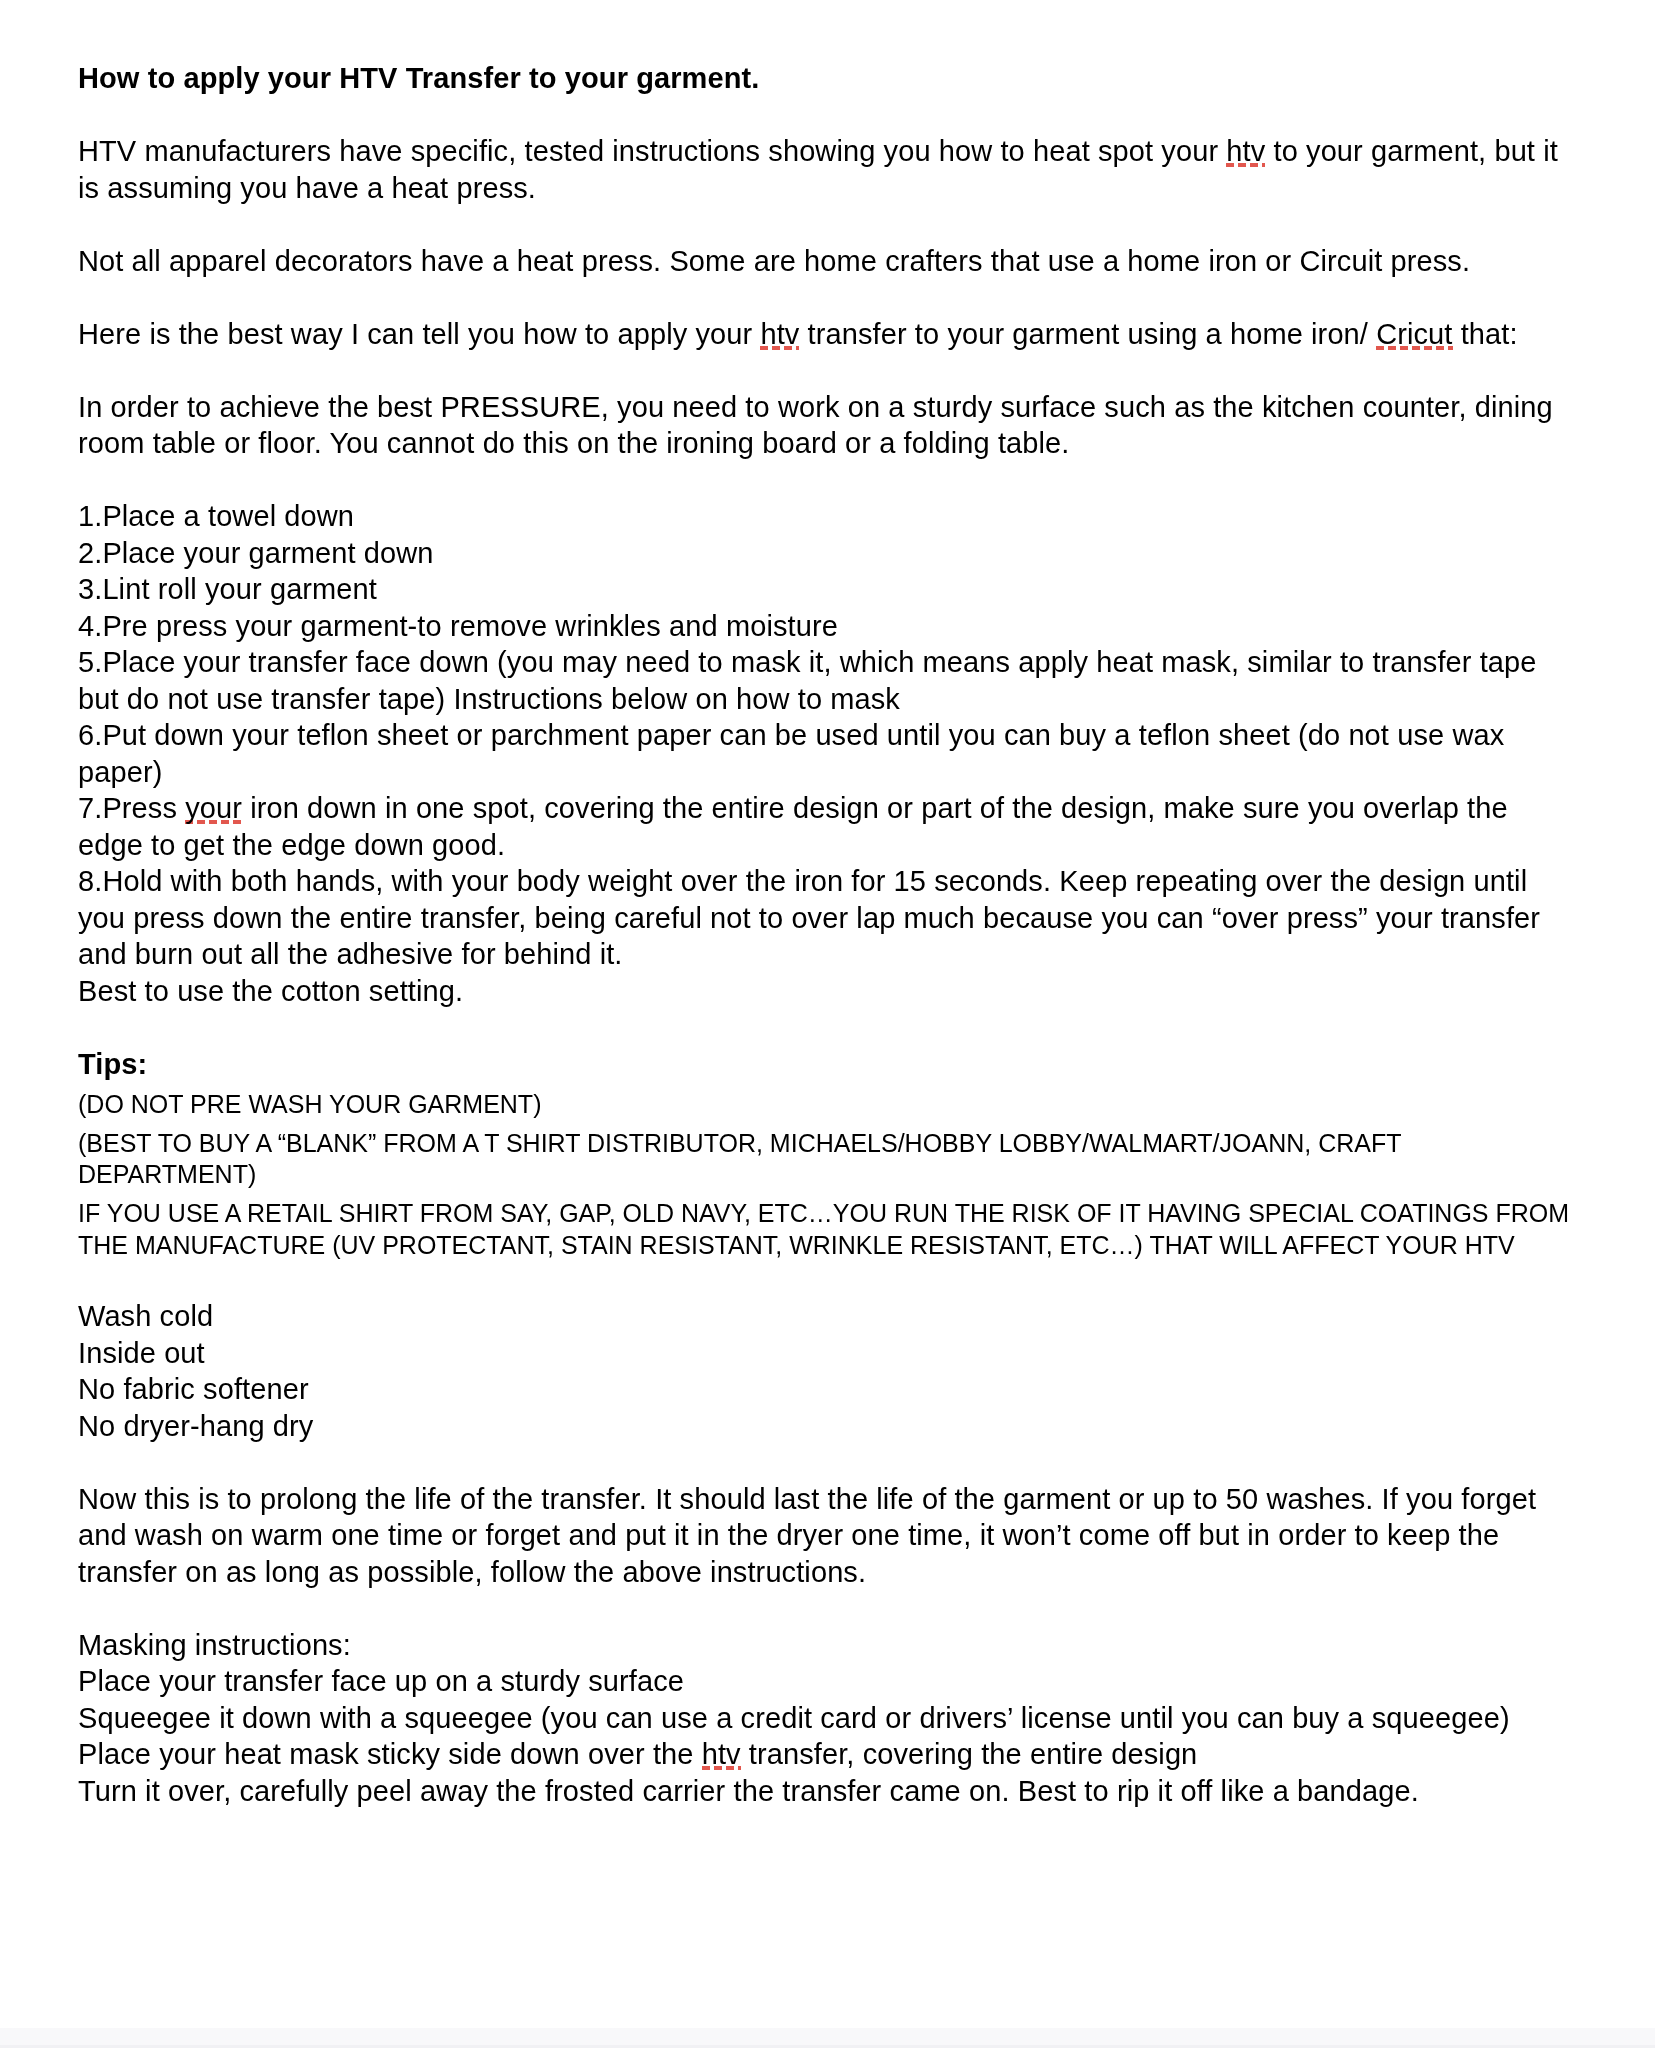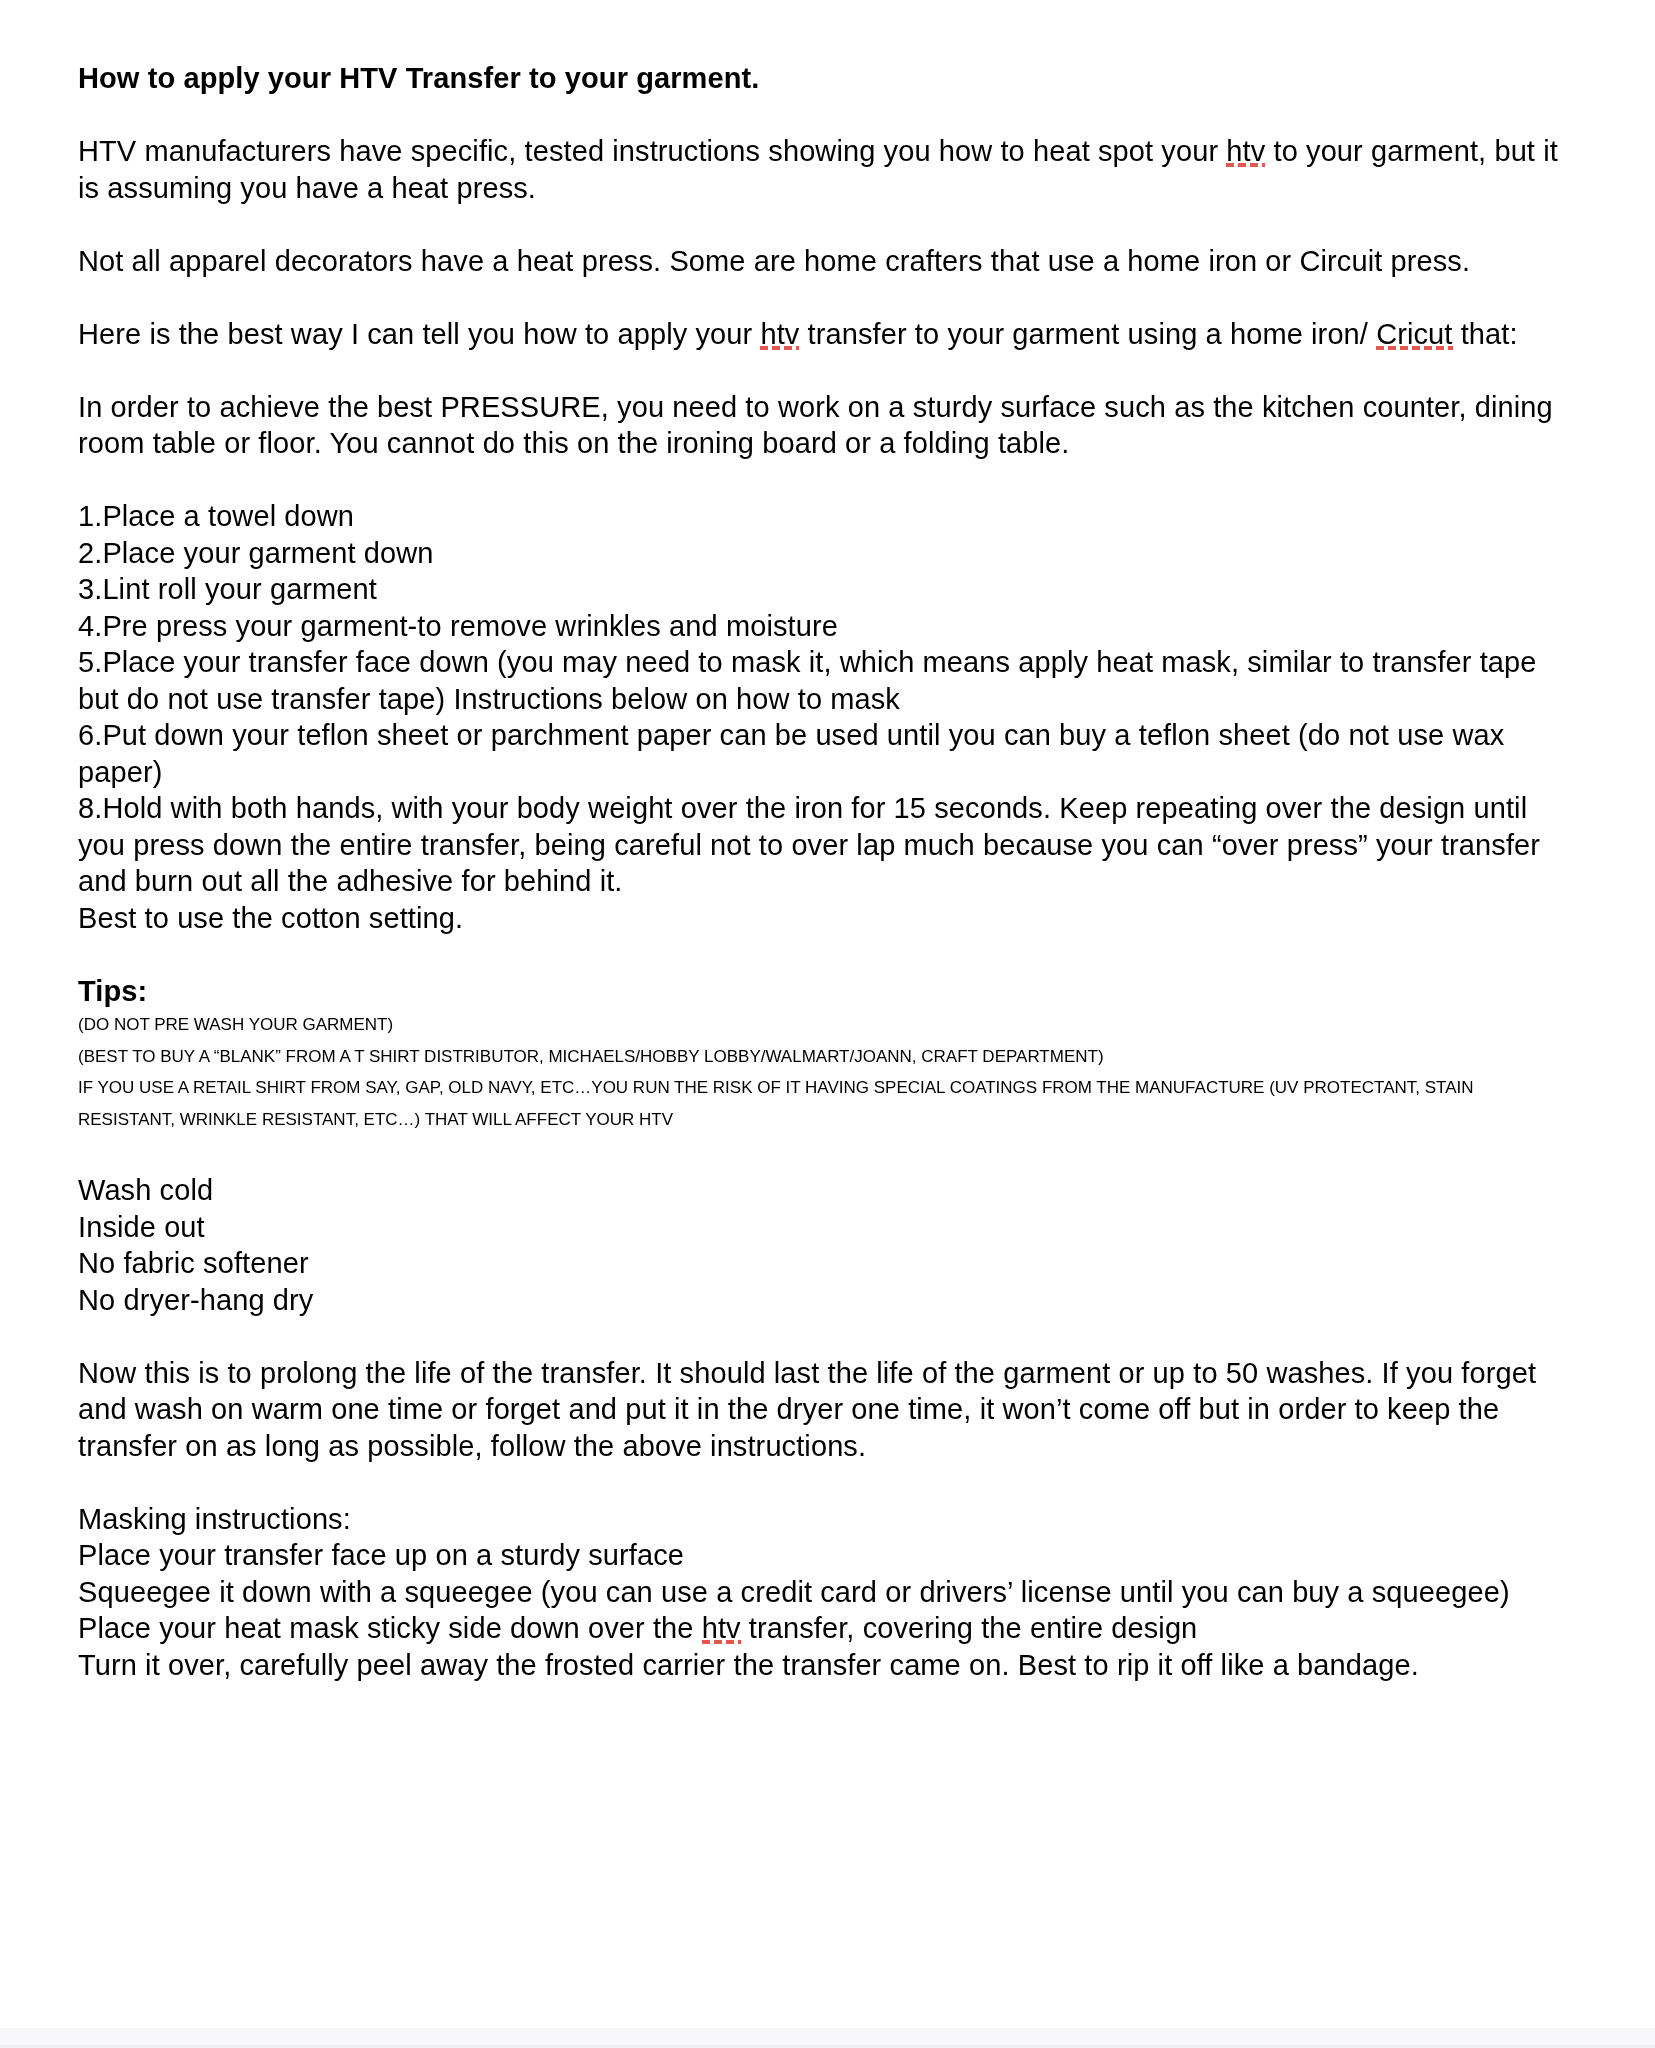--- a/index.html
+++ b/index.html
@@ -16,21 +16,21 @@
     left:78px;top:60px;
     width:1497px;
     font-size:29px;
     line-height:36.5px;
     letter-spacing:0.1px;
   }
   .block{margin:0 0 36.5px 0;}
   .block:last-child{margin-bottom:17px;}
   .line{white-space:pre-wrap;}
   .line.bold{font-weight:bold;}
-  .line.small{font-size:17px;line-height:31.7px;letter-spacing:0;}
+  .line.small{font-size:25px;line-height:31.7px;letter-spacing:0;margin-top:7px;}
   .sp{
     background:repeating-linear-gradient(90deg,#e2574e 0 8px,rgba(0,0,0,0) 8px 12px) left bottom/100% 4px no-repeat;
   }
   .page-bottom{
     position:absolute;
     left:0;right:0;bottom:0;
     height:17px;
     background:#f8f8fa;
     border-bottom:3px solid #f1f1f4;
   }
@@ -54,20 +54,21 @@
     <div class="block">
       <div class="line"><span>In order to achieve the best PRESSURE, you need to work on a sturdy surface such as the kitchen counter, dining room table or floor. You cannot do this on the ironing board or a folding table.</span></div>
     </div>
     <div class="block">
       <div class="line"><span>1.Place a towel down</span></div>
       <div class="line"><span>2.Place your garment down</span></div>
       <div class="line"><span>3.Lint roll your garment</span></div>
       <div class="line"><span>4.Pre press your garment-to remove wrinkles and moisture</span></div>
       <div class="line"><span>5.Place your transfer face down (you may need to mask it, which means apply heat mask, similar to transfer tape but do not use transfer tape) Instructions below on how to mask</span></div>
       <div class="line"><span>6.Put down your teflon sheet or parchment paper can be used until you can buy a teflon sheet (do not use wax paper)</span></div>
+      <div class="line"><span>7.Press </span><span class="sp">your</span><span> iron down in one spot, covering the entire design or part of the design, make sure you overlap the edge to get the edge down good.</span></div>
       <div class="line"><span>8.Hold with both hands, with your body weight over the iron for 15 seconds. Keep repeating over the design until you press down the entire transfer, being careful not to over lap much because you can “over press” your transfer and burn out all the adhesive for behind it.</span></div>
       <div class="line"><span>Best to use the cotton setting.</span></div>
     </div>
     <div class="block">
       <div class="line bold"><span>Tips:</span></div>
       <div class="line small"><span>(DO NOT PRE WASH YOUR GARMENT)</span></div>
       <div class="line small"><span>(BEST TO BUY A “BLANK” FROM A T SHIRT DISTRIBUTOR, MICHAELS/HOBBY LOBBY/WALMART/JOANN, CRAFT DEPARTMENT)</span></div>
       <div class="line small"><span>IF YOU USE A RETAIL SHIRT FROM SAY, GAP, OLD NAVY, ETC…YOU RUN THE RISK OF IT HAVING SPECIAL COATINGS FROM THE MANUFACTURE (UV PROTECTANT, STAIN RESISTANT, WRINKLE RESISTANT, ETC…) THAT WILL AFFECT YOUR HTV</span></div>
     </div>
     <div class="block">

